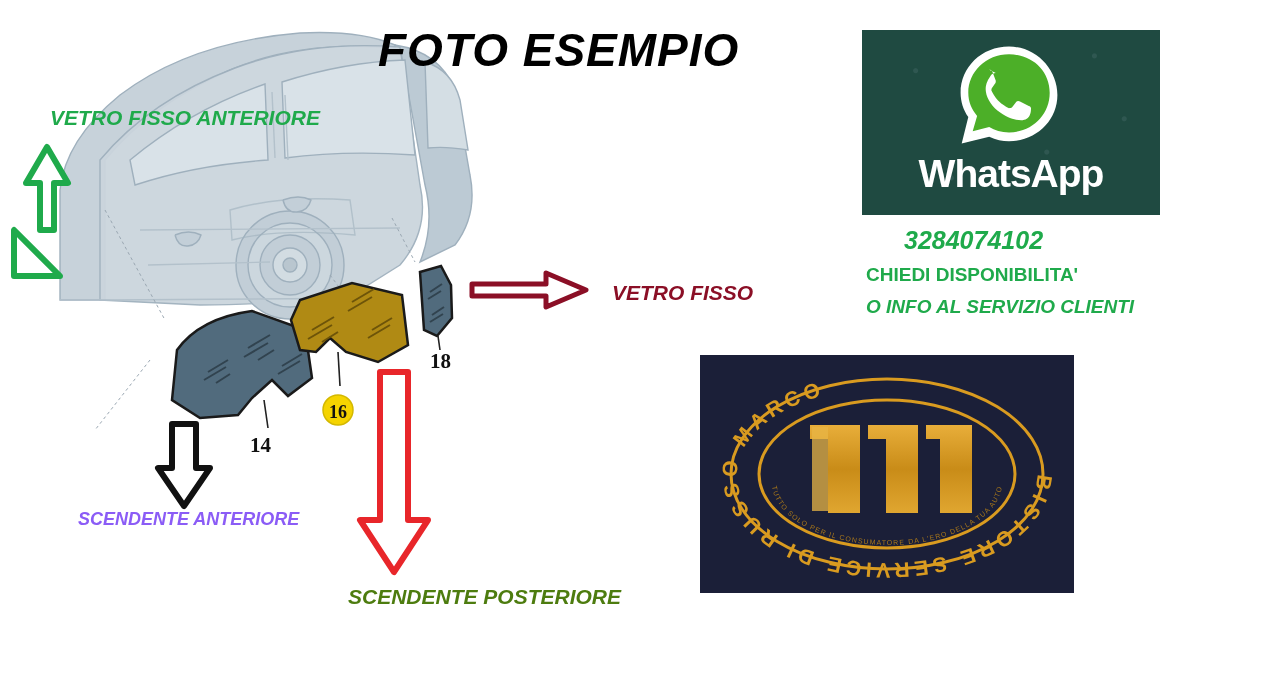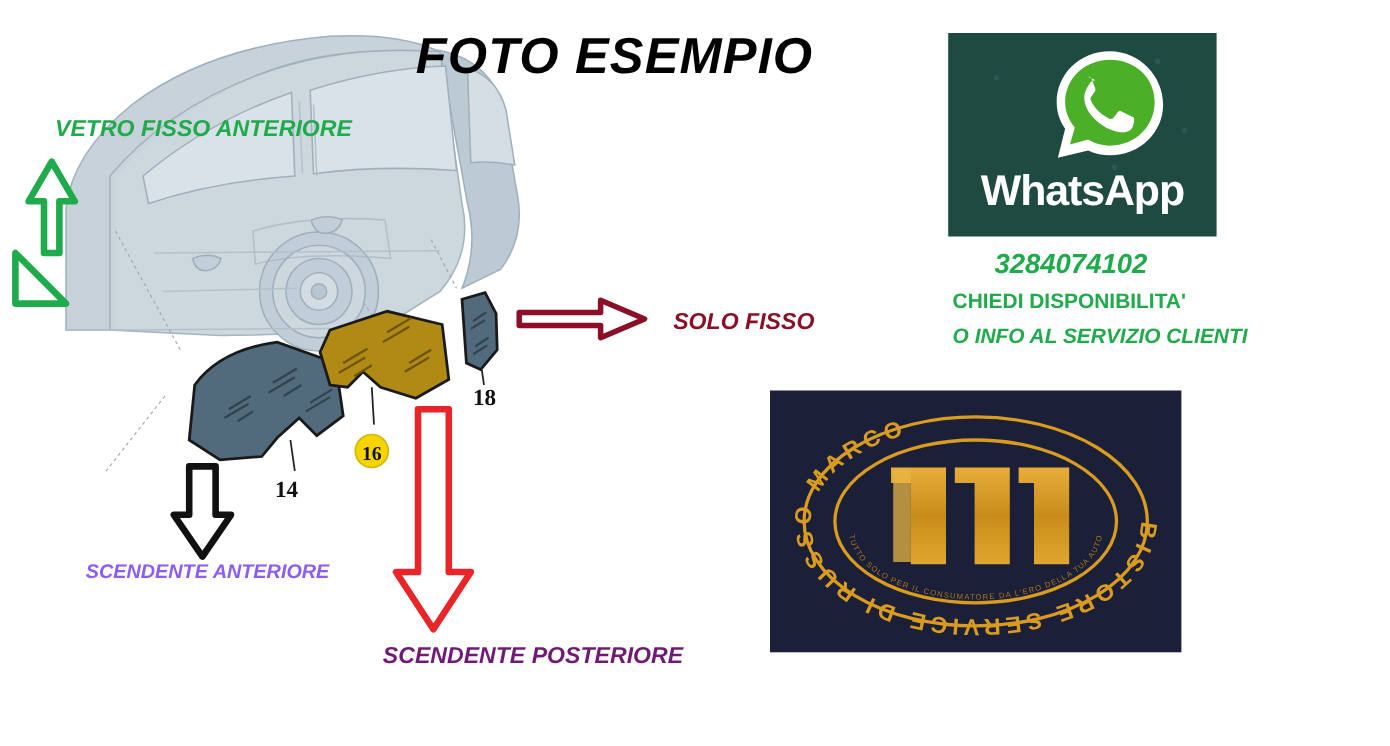--- a/index.html
+++ b/index.html
@@ -6,24 +6,24 @@
   body{width:1264px;height:678px;position:relative;overflow:hidden;
        font-family:"Liberation Sans", sans-serif;}
   .abs{position:absolute;}
   .ttl{font-weight:bold;font-style:italic;}
 
   
   #page-title{left:378px;top:23px;font-size:46px;letter-spacing:1px;color:#000000;}
   #lbl-vfa{left:10px;top:106px;font-size:21px;color:#1faa4b;margin-left:40px;}
   #lbl-vfp{left:612px;top:280px;font-size:21px;color:#8b0f26;line-height:1.28;}
   #lbl-sa{left:78px;top:509px;font-size:18px;color:#8b5cf6;}
-  #lbl-sp{left:348px;top:585px;font-size:21px;color:#701a75;text-align:center;}
+  #lbl-sp{left:348px;top:585px;font-size:21px;color:#4d7c0f;text-align:center;}
 
   
-  #wa-banner{left:862px;top:30px;width:244px;height:185px;background:#1f4a41;
+  #wa-banner{left:862px;top:30px;width:298px;height:185px;background:#1f4a41;
              overflow:hidden;}
   #wa-banner .doodle{position:absolute;inset:0;opacity:.1;
       background:
         radial-gradient(circle at 18% 22%, #bcd 0 2px, transparent 3px),
         radial-gradient(circle at 78% 14%, #bcd 0 2px, transparent 3px),
         radial-gradient(circle at 62% 66%, #bcd 0 2px, transparent 3px),
         radial-gradient(circle at 30% 80%, #bcd 0 2px, transparent 3px),
         radial-gradient(circle at 88% 48%, #bcd 0 2px, transparent 3px);}
   #wa-logo{position:absolute;left:92px;top:10px;width:110px;height:110px;}
   #wa-word{position:absolute;left:0;right:0;top:122px;text-align:center;
@@ -138,21 +138,21 @@
 
 <svg class="abs" style="left:352px;top:368px;" width="84" height="210" viewBox="0 0 84 210">
   <path d="M28 4 L56 4 L56 152 L76 152 L42 204 L8 152 L28 152 Z" fill="#fff" stroke="#e8262a" stroke-width="6" stroke-linejoin="round"></path>
 </svg>
 
 <div class="abs ttl" id="page-title">FOTO ESEMPIO</div>
 
 <div class="abs ttl" id="lbl-vfa">VETRO FISSO ANTERIORE</div>
 
 <div class="abs ttl" id="lbl-vfp">
-  <div>SOLO FISSO</div>
+  <div>VETRO FISSO</div>
 </div>
 
 <div class="abs ttl" id="lbl-sa">SCENDENTE ANTERIORE</div>
 
 <div class="abs ttl" id="lbl-sp">SCENDENTE POSTERIORE</div>
 
 <div class="abs" id="wa-banner">
   <div class="doodle"></div>
   <svg id="wa-logo" viewBox="0 0 100 100">
     <path d="M50 6 C25 6 6 25 6 48 c0 8 2.5 16 7 22 L7 94 l25 -6 c6 3 12 4 18 4

